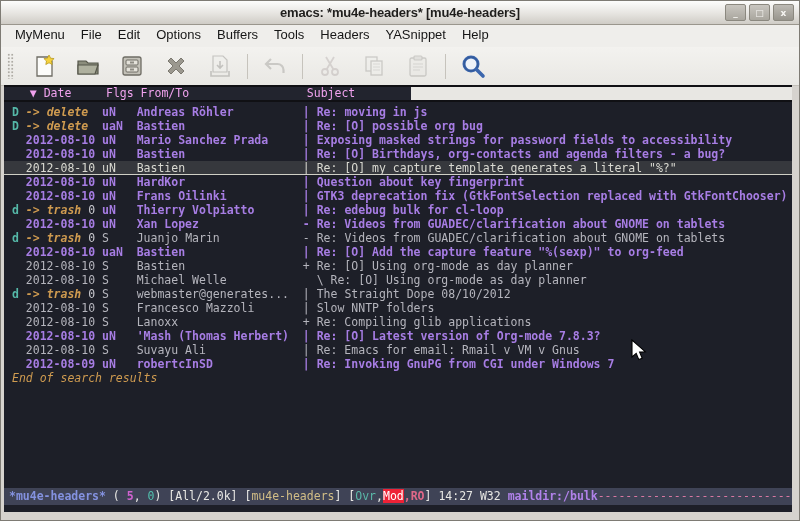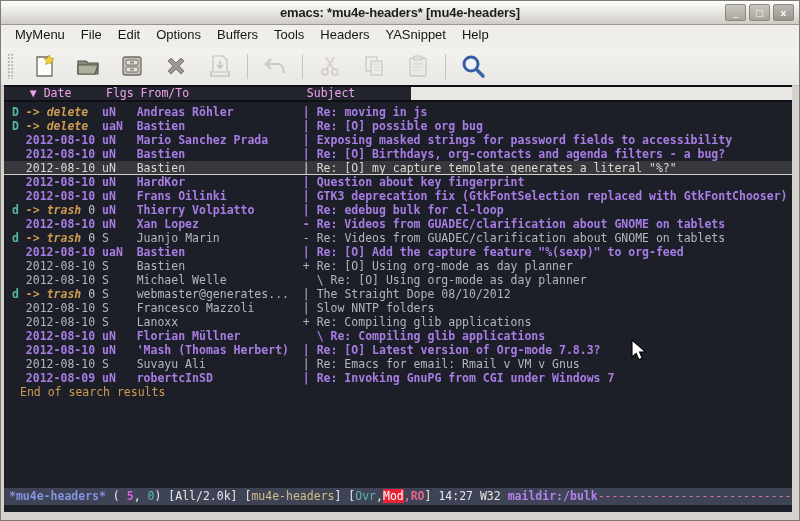--- a/index.html
+++ b/index.html
@@ -62,22 +62,22 @@
     height:14px;line-height:14px;white-space:pre;padding-left:8px;overflow:hidden;
   }
   .hrow.unread .dt,.hrow.unread .fl,.hrow.unread .fr,.hrow.unread .sj{color:#a77de4;font-weight:bold}
   .hrow.read   .dt,.hrow.read .fl,.hrow.read .fr,.hrow.read .sj{color:#b5b5bd}
   .hrow.current{background:#36383d;box-shadow:inset 0 -1px 0 0 #cfcfc5}
   .hrow.current .dt,.hrow.current .fl,.hrow.current .fr,.hrow.current .sj{color:#dadad2}
   .mk{color:#55b8a8;font-weight:bold}
   .tg{color:#cf9b50;font-weight:bold;font-style:italic}
   .ex{color:#c9c9cf}
   .endm{
-    height:14px;line-height:14px;padding-left:16px;white-space:pre;
-    color:#cf9b50;
+    height:14px;line-height:14px;padding-left:8px;white-space:pre;
+    color:#cf9b50;font-style:italic;
   }
   
   .modeline{
     position:absolute;left:0;right:0;top:403px;height:17px;line-height:17px;
     background:#3f4356;color:#e8e8e4;white-space:pre;overflow:hidden;padding-left:5px;
   }
   .ml-buffer{color:#8492e0;font-weight:bold}
   .ml-num-magenta{color:#cf62cf;font-weight:bold}
   .ml-num-teal{color:#52c0ae}
   .ml-mode{color:#d1bd86}
@@ -211,21 +211,20 @@
       <div class="hrow unread"><span class="dt">  2012-08-10</span><span> </span><span class="fl">uN   </span><span class="fr">Frans Oilinki           </span><span class="sj">| GTK3 deprecation fix (GtkFontSelection replaced with GtkFontChooser)</span></div>
       <div class="hrow unread"><span class="mk">d</span><span class="tg"> -&gt; trash</span><span class="ex"> 0</span><span> </span><span class="fl">uN   </span><span class="fr">Thierry Volpiatto       </span><span class="sj">| Re: edebug bulk for cl-loop</span></div>
       <div class="hrow unread"><span class="dt">  2012-08-10</span><span> </span><span class="fl">uN   </span><span class="fr">Xan Lopez               </span><span class="sj">- Re: Videos from GUADEC/clarification about GNOME on tablets</span></div>
       <div class="hrow read"><span class="mk">d</span><span class="tg"> -&gt; trash</span><span class="ex"> 0</span><span> </span><span class="fl">S    </span><span class="fr">Juanjo Marin            </span><span class="sj">- Re: Videos from GUADEC/clarification about GNOME on tablets</span></div>
       <div class="hrow unread"><span class="dt">  2012-08-10</span><span> </span><span class="fl">uaN  </span><span class="fr">Bastien                 </span><span class="sj">| Re: [O] Add the capture feature "%(sexp)" to org-feed</span></div>
       <div class="hrow read"><span class="dt">  2012-08-10</span><span> </span><span class="fl">S    </span><span class="fr">Bastien                 </span><span class="sj">+ Re: [O] Using org-mode as day planner</span></div>
       <div class="hrow read"><span class="dt">  2012-08-10</span><span> </span><span class="fl">S    </span><span class="fr">Michael Welle           </span><span class="sj">  \ Re: [O] Using org-mode as day planner</span></div>
       <div class="hrow read"><span class="mk">d</span><span class="tg"> -&gt; trash</span><span class="ex"> 0</span><span> </span><span class="fl">S    </span><span class="fr">webmaster@generates...  </span><span class="sj">| The Straight Dope 08/10/2012</span></div>
       <div class="hrow read"><span class="dt">  2012-08-10</span><span> </span><span class="fl">S    </span><span class="fr">Francesco Mazzoli       </span><span class="sj">| Slow NNTP folders</span></div>
       <div class="hrow read"><span class="dt">  2012-08-10</span><span> </span><span class="fl">S    </span><span class="fr">Lanoxx                  </span><span class="sj">+ Re: Compiling glib applications</span></div>
-      <div class="hrow unread"><span class="dt">  2012-08-10</span><span> </span><span class="fl">uN   </span><span class="fr">Florian Müllner         </span><span class="sj">  \ Re: Compiling glib applications</span></div>
       <div class="hrow unread"><span class="dt">  2012-08-10</span><span> </span><span class="fl">uN   </span><span class="fr">'Mash (Thomas Herbert)  </span><span class="sj">| Re: [O] Latest version of Org-mode 7.8.3?</span></div>
       <div class="hrow read"><span class="dt">  2012-08-10</span><span> </span><span class="fl">S    </span><span class="fr">Suvayu Ali              </span><span class="sj">| Re: Emacs for email: Rmail v VM v Gnus</span></div>
       <div class="hrow unread"><span class="dt">  2012-08-09</span><span> </span><span class="fl">uN   </span><span class="fr">robertcInSD             </span><span class="sj">| Re: Invoking GnuPG from CGI under Windows 7</span></div>
     </div>
   <div class="endm">End of search results</div>
   <div class="modeline"><span class="ml-buffer">*mu4e-headers*</span><span class="ml-plain"> ( </span><span class="ml-num-magenta">5</span><span class="ml-plain">, </span><span class="ml-num-teal">0</span><span class="ml-plain">) [All/2.0k] [</span><span class="ml-mode">mu4e-headers</span><span class="ml-plain">] [</span><span class="ml-ovr">Ovr</span><span class="ml-plain">,</span><span class="ml-mod">Mod</span><span class="ml-ro">,RO</span><span class="ml-plain">] </span><span class="ml-plain">14:27 W32 </span><span class="ml-maildir">maildir:/bulk</span><span class="ml-dashes">--------------------------------------------</span></div>
   <div class="echo"></div>
 </div>
 
 <svg class="mouse" width="16" height="24" viewBox="0 0 16 24">

